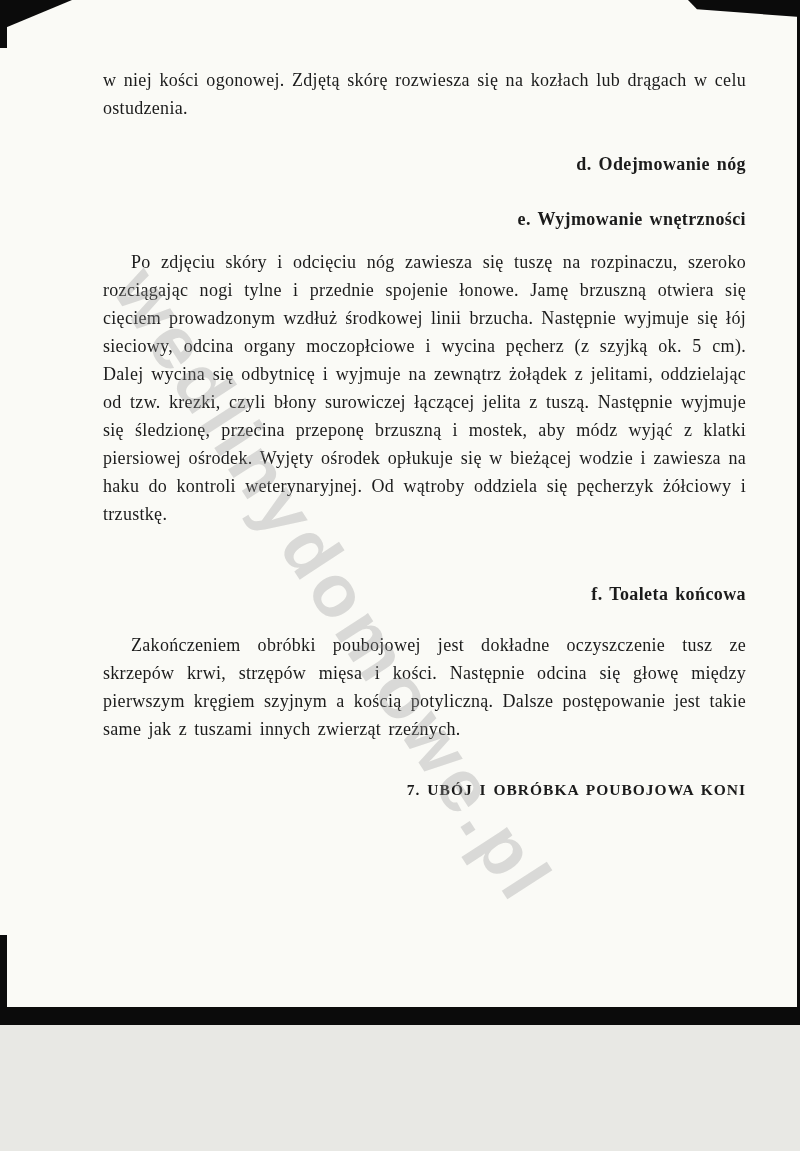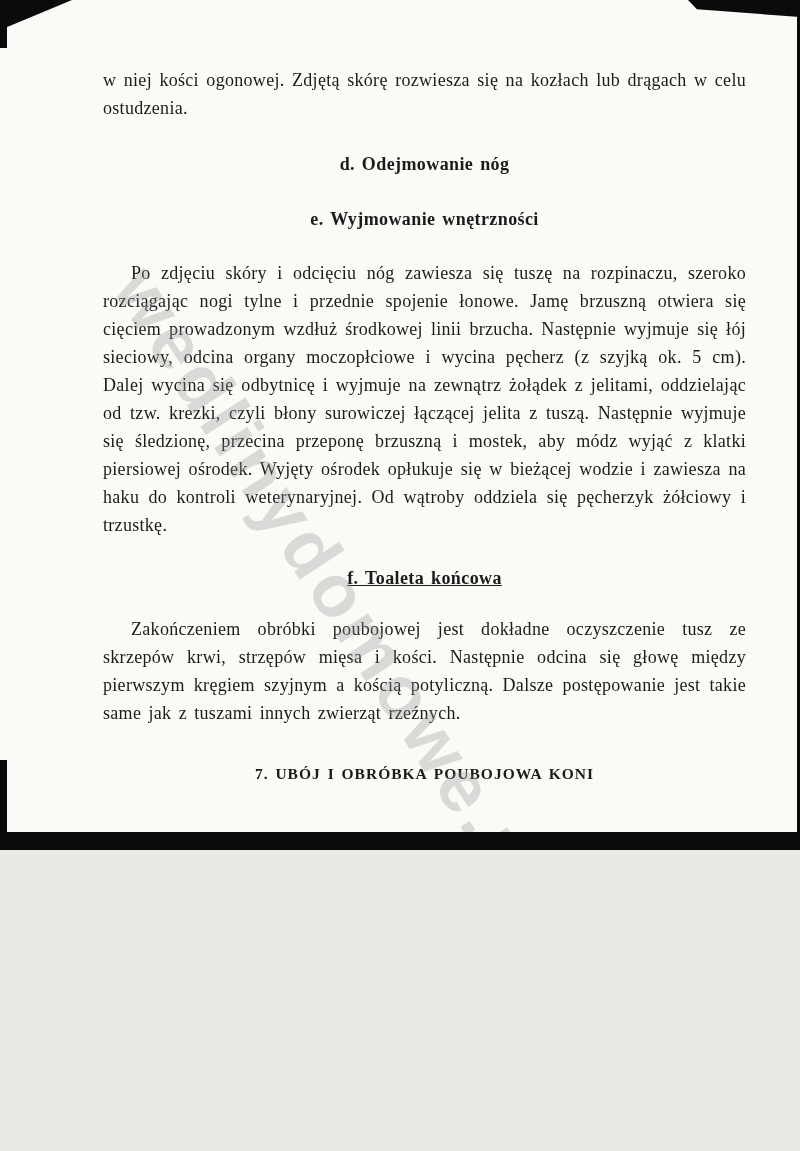--- a/index.html
+++ b/index.html
@@ -1,19 +1,19 @@
 <!DOCTYPE html>
 <html><head>
 <meta charset="utf-8">
 <style>
   html, body { margin: 0; padding: 0; background: #e8e8e4; }
   .page {
     position: relative;
     width: 800px;
-    height: 850px;
+    height: 1025px;
     background: #fafaf6;
     overflow: hidden;
     font-family: "Liberation Serif", serif;
     color: #1b1b1b;
   }
   .content {
     position: absolute;
     left: 103px;
     top: 66px;
     width: 643px;
@@ -24,27 +24,27 @@
     font-size: 18px;
     line-height: 28px;
     text-align: justify;
     letter-spacing: 0.3px;
     word-spacing: 2.5px;
   }
   p.indent { text-indent: 28px; }
   h3.sec {
     font-size: 18px;
     font-weight: bold;
-    text-align: center;
+    text-align: right;
     letter-spacing: 0.4px;
     word-spacing: 2px;
     margin: 32px 0 24px 0;
   }
-  h3.h-e { margin: 34px 0 29px 0; }
-  h3.h-f { margin: 29px 0 26px 0; text-decoration: underline; }
+  h3.h-e { margin: 34px 0 18px 0; }
+  h3.h-f { margin: 56px 0 26px 0; }
   h3.sec-caps {
     font-size: 15.5px;
     letter-spacing: 1px;
     margin: 38px 0 28px 0;
   }
   .wm-diag {
     position: absolute;
     left: 168px;
     top: 252px;
     transform: rotate(57deg);

